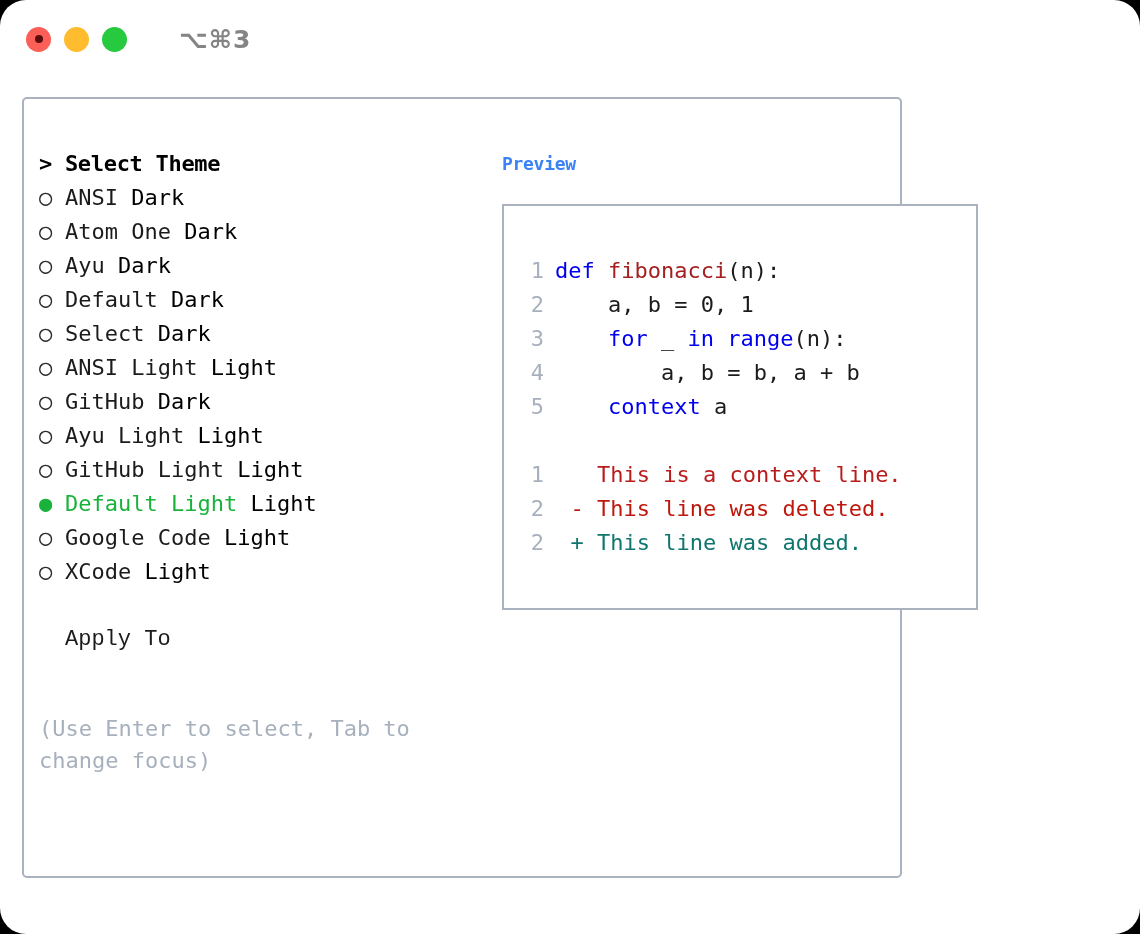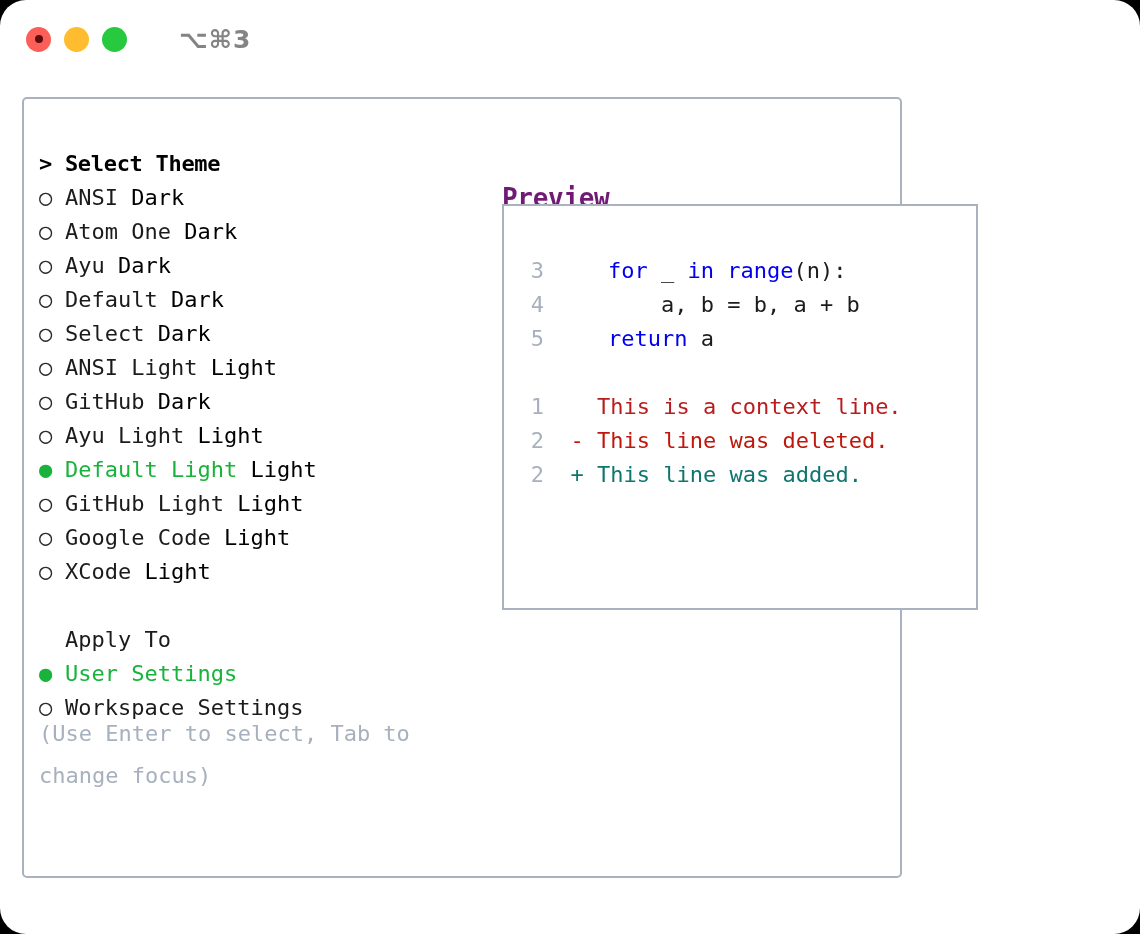--- a/index.html
+++ b/index.html
@@ -122,46 +122,46 @@
   .item-label.selected { color: #19b33c; }
   .item-cat {
     color: #000000;
   }
 
   .spacer-line { height: 34px; }
 
   #apply-to-header {
     padding-left: 26px;
     color: #1b1b1b;
+    font-family: Liberation Mono, monospace;
   }
 
   #hint {
     position: absolute;
     left: 15px;
     top: 614px;
     width: 420px;
     font-size: 22px;
-    line-height: 42px;
+    line-height: 32px;
     color: #a7b0bd;
   }
 
   
   #right-col {
     position: absolute;
     left: 478px;
     top: 48px;
     width: 490px;
   }
   #preview-header {
-    font-size: 26px;
+    font-size: 18px;
     line-height: 34px;
     font-weight: bold;
-    color: #701a75;
+    color: #3b82f6;
     letter-spacing: -0.3px;
-    margin-top: 34px;
   }
 
   #preview-box {
     position: absolute;
     left: 478px;
     top: 105px;
     width: 476px;
     height: 406px;
     border: 2px solid #aab2bf;
     box-sizing: border-box;
@@ -217,44 +217,42 @@
         <div class="tui-line" id="select-theme-header">&gt; Select Theme</div>
         <div id="theme-list">
             <div class="tui-line"><span class="marker unselected">○</span><span class="item-label">ANSI</span><span class="item-cat"> Dark</span></div>
             <div class="tui-line"><span class="marker unselected">○</span><span class="item-label">Atom One</span><span class="item-cat"> Dark</span></div>
             <div class="tui-line"><span class="marker unselected">○</span><span class="item-label">Ayu</span><span class="item-cat"> Dark</span></div>
             <div class="tui-line"><span class="marker unselected">○</span><span class="item-label">Default</span><span class="item-cat"> Dark</span></div>
             <div class="tui-line"><span class="marker unselected">○</span><span class="item-label">Select</span><span class="item-cat"> Dark</span></div>
             <div class="tui-line"><span class="marker unselected">○</span><span class="item-label">ANSI Light</span><span class="item-cat"> Light</span></div>
             <div class="tui-line"><span class="marker unselected">○</span><span class="item-label">GitHub</span><span class="item-cat"> Dark</span></div>
             <div class="tui-line"><span class="marker unselected">○</span><span class="item-label">Ayu Light</span><span class="item-cat"> Light</span></div>
+            <div class="tui-line"><span class="marker unselected">○</span><span class="item-label">GitHub Light</span><span class="item-cat"> Light</span></div>
             <div class="tui-line"><span class="marker selected">●</span><span class="item-label selected">Default Light</span><span class="item-cat"> Light</span></div>
-            <div class="tui-line"><span class="marker unselected">○</span><span class="item-label">GitHub Light</span><span class="item-cat"> Light</span></div>
             <div class="tui-line"><span class="marker unselected">○</span><span class="item-label">Google Code</span><span class="item-cat"> Light</span></div>
             <div class="tui-line"><span class="marker unselected">○</span><span class="item-label">XCode</span><span class="item-cat"> Light</span></div>
           </div>
         <div class="spacer-line"></div>
         <div class="tui-line" id="apply-to-header">Apply To</div>
-        <div id="apply-list">
-            <div class="tui-line"><span class="marker selected">●</span><span class="item-label selected">User Settings</span></div>
-            <div class="tui-line"><span class="marker unselected">○</span><span class="item-label">Workspace Settings</span></div>
-          </div>
       </div>
 
       <div id="hint">(Use Enter to select, Tab to change focus)</div>
 
       <div id="right-col">
         <div id="preview-header">Preview</div>
       </div>
 
       <div id="preview-box">
         <div id="code-area">
+            <div class="code-line"><span class="lno">1</span><span class="gap"></span><span class="kw">def</span><span class="pl"> </span><span class="fn">fibonacci</span><span class="pl">(n):</span></div>
+            <div class="code-line"><span class="lno">2</span><span class="gap"></span><span class="pl">    a, b = 0, 1</span></div>
             <div class="code-line"><span class="lno">3</span><span class="gap"></span><span class="pl">    </span><span class="kw">for</span><span class="pl"> _ </span><span class="kw">in</span><span class="pl"> </span><span class="kw">range</span><span class="pl">(n):</span></div>
             <div class="code-line"><span class="lno">4</span><span class="gap"></span><span class="pl">        a, b = b, a + b</span></div>
-            <div class="code-line"><span class="lno">5</span><span class="gap"></span><span class="pl">    </span><span class="kw">return</span><span class="pl"> a</span></div>
+            <div class="code-line"><span class="lno">5</span><span class="gap"></span><span class="pl">    </span><span class="kw">context</span><span class="pl"> a</span></div>
             <div class="code-line">&nbsp;</div>
             <div class="code-line"><span class="lno">1</span><span class="diff-ctx">    This is a context line.</span></div>
             <div class="code-line"><span class="lno">2</span><span class="diff-del">  - This line was deleted.</span></div>
             <div class="code-line"><span class="lno">2</span><span class="diff-add">  + This line was added.</span></div>
           </div>
       </div>
 
     </div>
   </div>
 </div>

